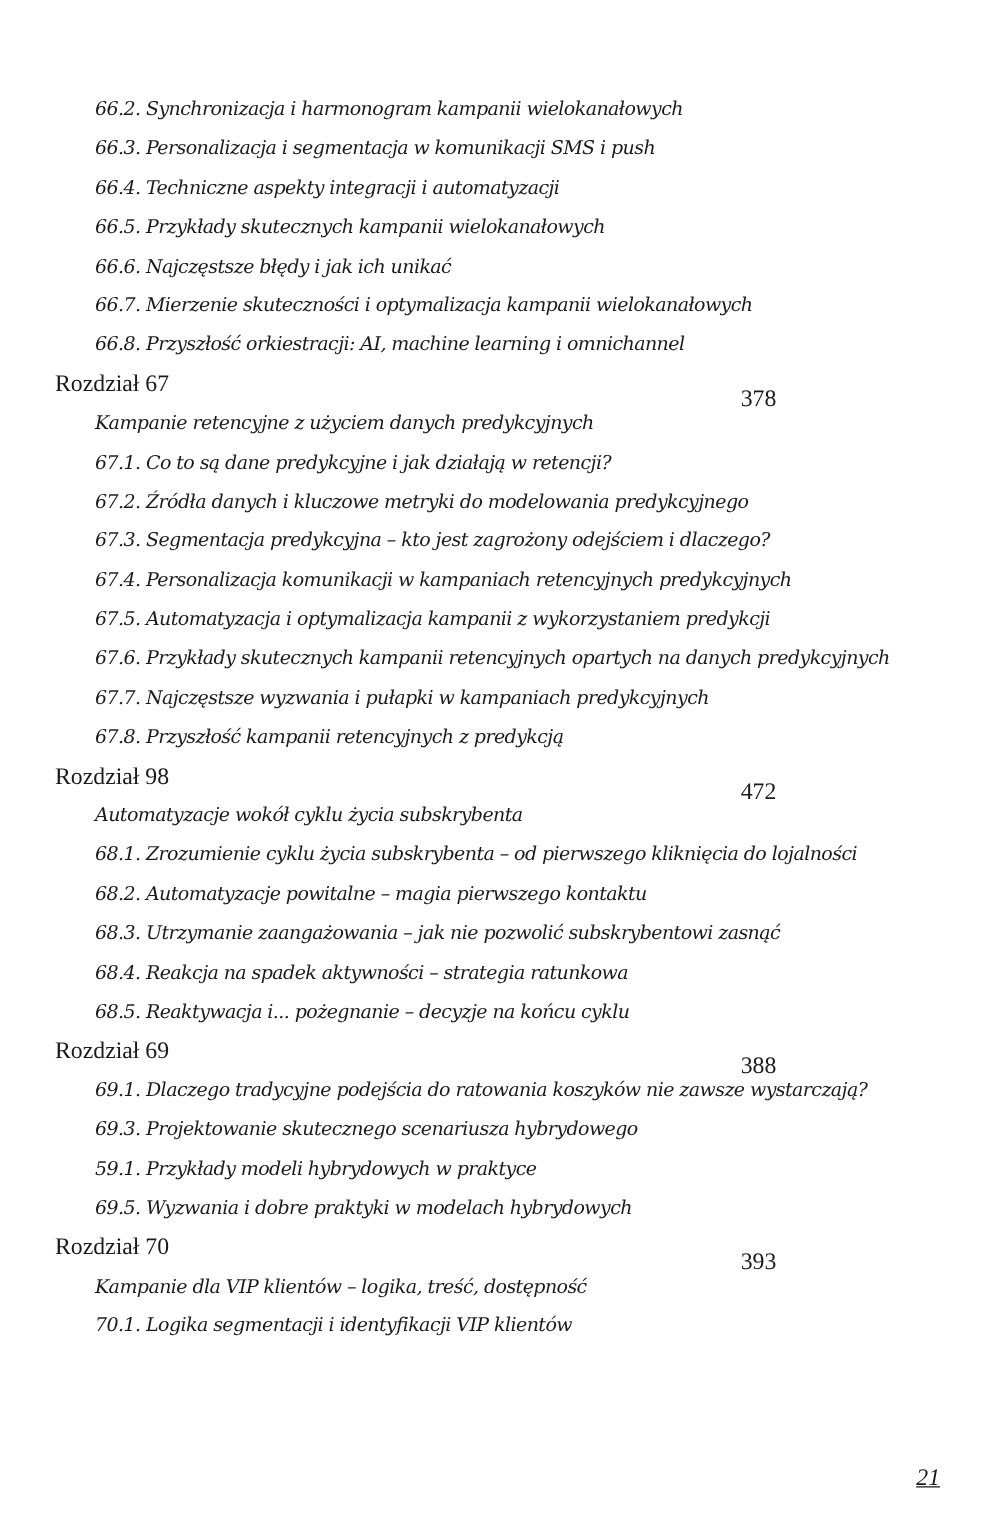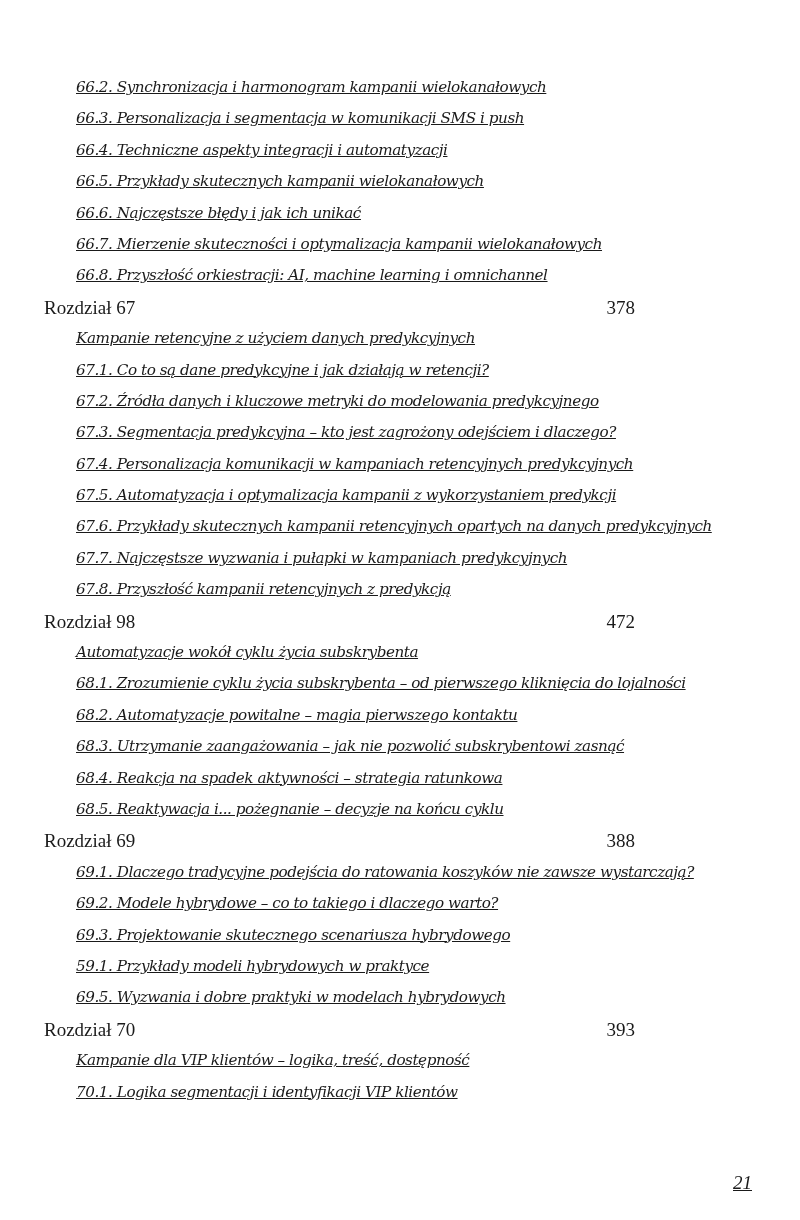--- a/index.html
+++ b/index.html
@@ -12,21 +12,20 @@
       height: 1220px;
       position: relative;
       overflow: hidden;
       color: #1a1a1a;
     }
     .toc {
       position: absolute;
       left: 0;
       top: 72px;
       width: 685px;
-      text-decoration: underline;
     }
     .entry {
       position: relative;
       height: 31.4px;
       line-height: 31.4px;
       white-space: nowrap;
     }
     .sub {
       padding-left: 76px;
       font-family: "DejaVu Serif", serif;
@@ -38,21 +37,22 @@
       padding-left: 44px;
       font-family: "Liberation Serif", serif;
       font-size: 19px;
     }
     .chapter .ch-label {
       position: absolute;
       left: 44px;
     }
     .chapter .ch-page {
       position: absolute;
-      right: 50px;
+      right: 64px;
+      margin-top: 12px;
     }
     .page-number {
       position: absolute;
       right: 48px;
       top: 1172px;
       font-family: "Liberation Serif", serif;
       font-style: italic;
       font-size: 19px;
       text-decoration: underline;
     }
@@ -89,21 +89,20 @@
     <div class="entry sub"><span>68.1. Zrozumienie cyklu życia subskrybenta – od pierwszego kliknięcia do lojalności</span></div>
     <div class="entry sub"><span>68.2. Automatyzacje powitalne – magia pierwszego kontaktu</span></div>
     <div class="entry sub"><span>68.3. Utrzymanie zaangażowania – jak nie pozwolić subskrybentowi zasnąć</span></div>
     <div class="entry sub"><span>68.4. Reakcja na spadek aktywności – strategia ratunkowa</span></div>
     <div class="entry sub"><span>68.5. Reaktywacja i... pożegnanie – decyzje na końcu cyklu</span></div>
     <div class="entry chapter">
       <span class="ch-label">Rozdział 69</span>
       <span class="ch-page">388</span>
     </div>
     <div class="entry sub"><span>69.1. Dlaczego tradycyjne podejścia do ratowania koszyków nie zawsze wystarczają?</span></div>
-    <div class="entry sub"><span>69.2. Modele hybrydowe – co to takiego i dlaczego warto?</span></div>
     <div class="entry sub"><span>69.3. Projektowanie skutecznego scenariusza hybrydowego</span></div>
     <div class="entry sub"><span>59.1. Przykłady modeli hybrydowych w praktyce</span></div>
     <div class="entry sub"><span>69.5. Wyzwania i dobre praktyki w modelach hybrydowych</span></div>
     <div class="entry chapter">
       <span class="ch-label">Rozdział 70</span>
       <span class="ch-page">393</span>
     </div>
     <div class="entry sub"><span>Kampanie dla VIP klientów – logika, treść, dostępność</span></div>
     <div class="entry sub"><span>70.1. Logika segmentacji i identyfikacji VIP klientów</span></div>
   </div>

